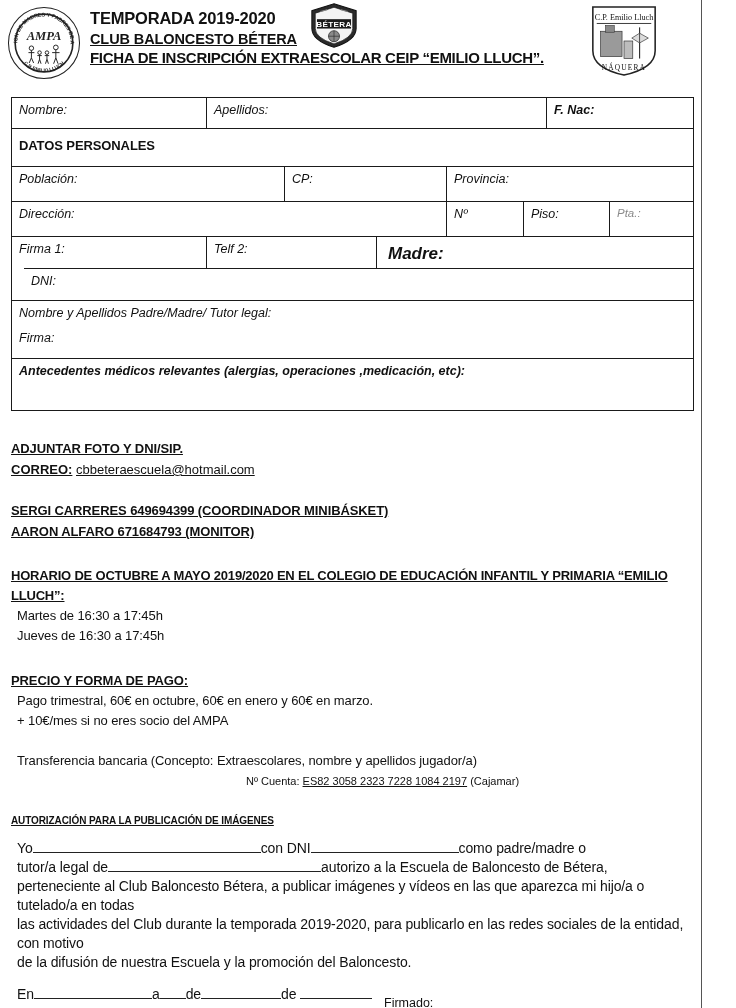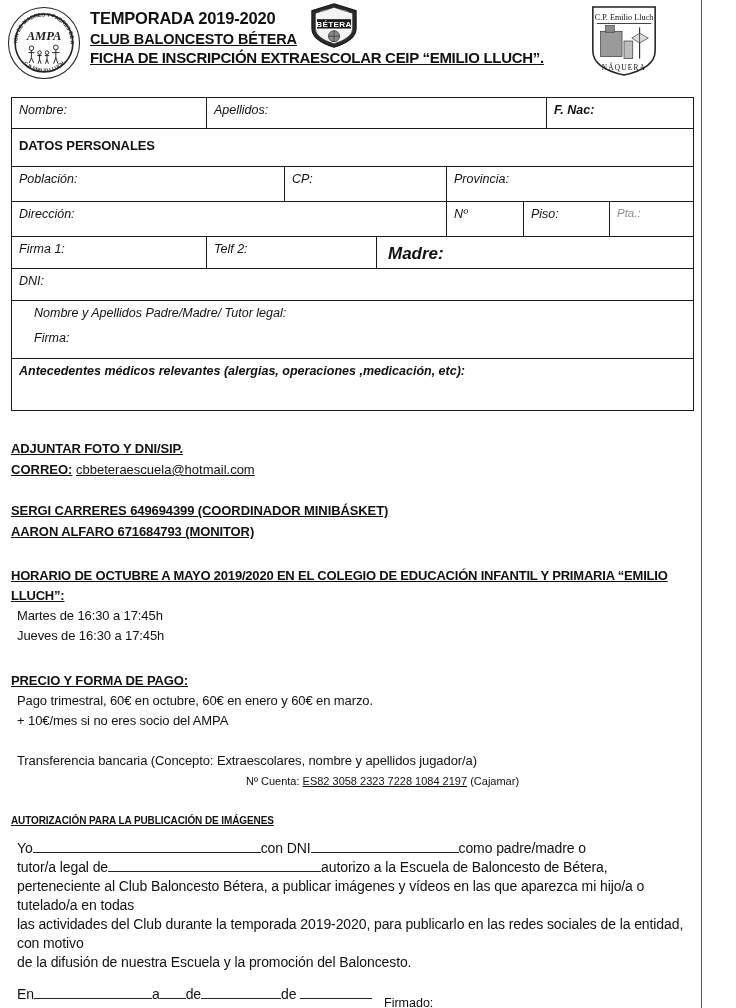--- a/index.html
+++ b/index.html
@@ -109,32 +109,32 @@
     font-style: normal;
     font-weight: bold;
     font-size: 13px;
     padding-top: 9px;
     letter-spacing: -0.1px;
   }
   .row-nombre { height: 30px; }
   .row-direccion { height: 35px; }
   .row-poblacion { height: 35px; }
   .row-telf { height: 32px; }
-  .row-dni { height: 32px; }
+  .row-dni { height: 32px; margin-left: 12px; }
   .row-tutor { height: 58px; }
   .row-antecedentes { height: 52px; }
 
   .cell-email {
     font-size: 17px;
     font-weight: bold;
     font-style: italic;
     padding-top: 7px;
     padding-left: 11px;
   }
-  .cell-tutor-inner { position: relative; width: 100%; height: 100%; margin-left: 15px; }
+  .cell-tutor-inner { position: relative; width: 100%; height: 100%; }
   .tutor-firma {
     position: absolute;
     left: 0; top: 25px;
     font-size: 12.5px;
     font-style: italic;
   }
   .row-antecedentes .cell {
     font-weight: bold;
     font-style: italic;
     font-size: 12.5px;

